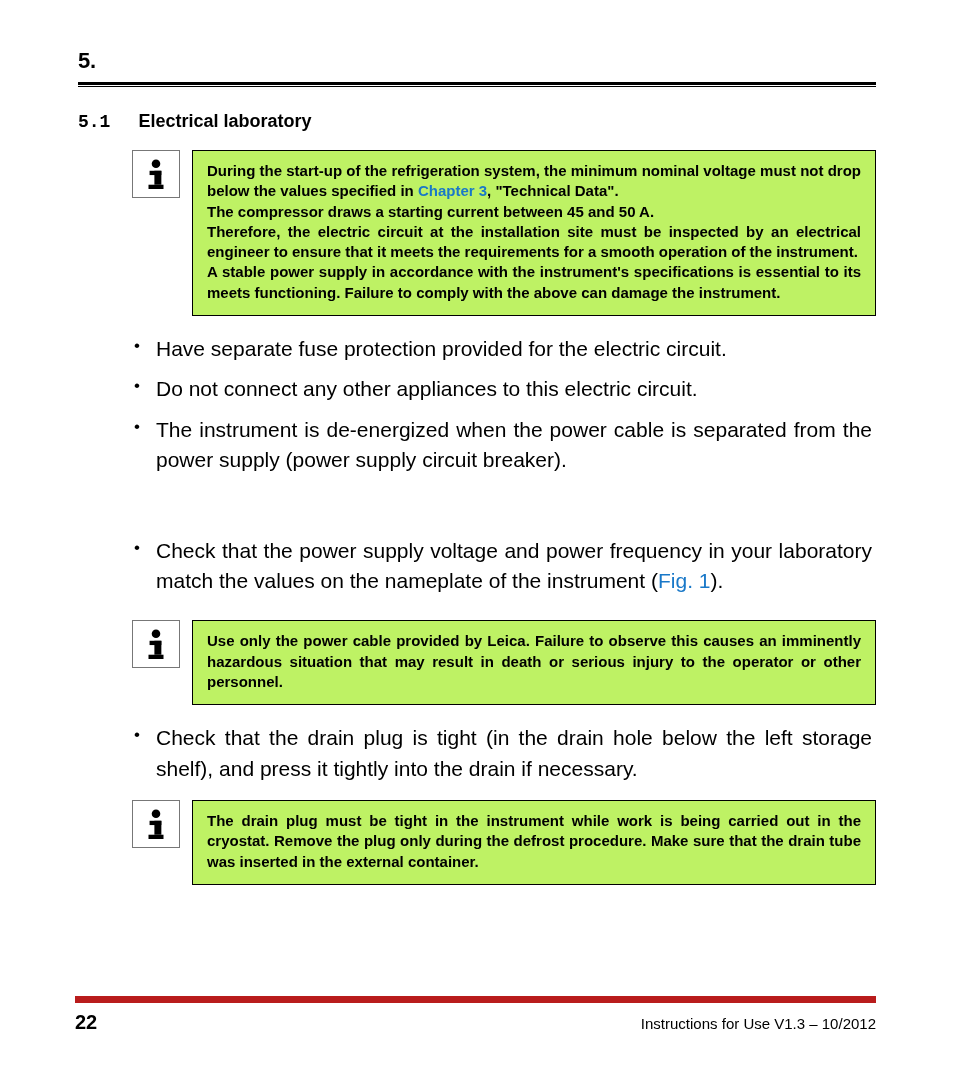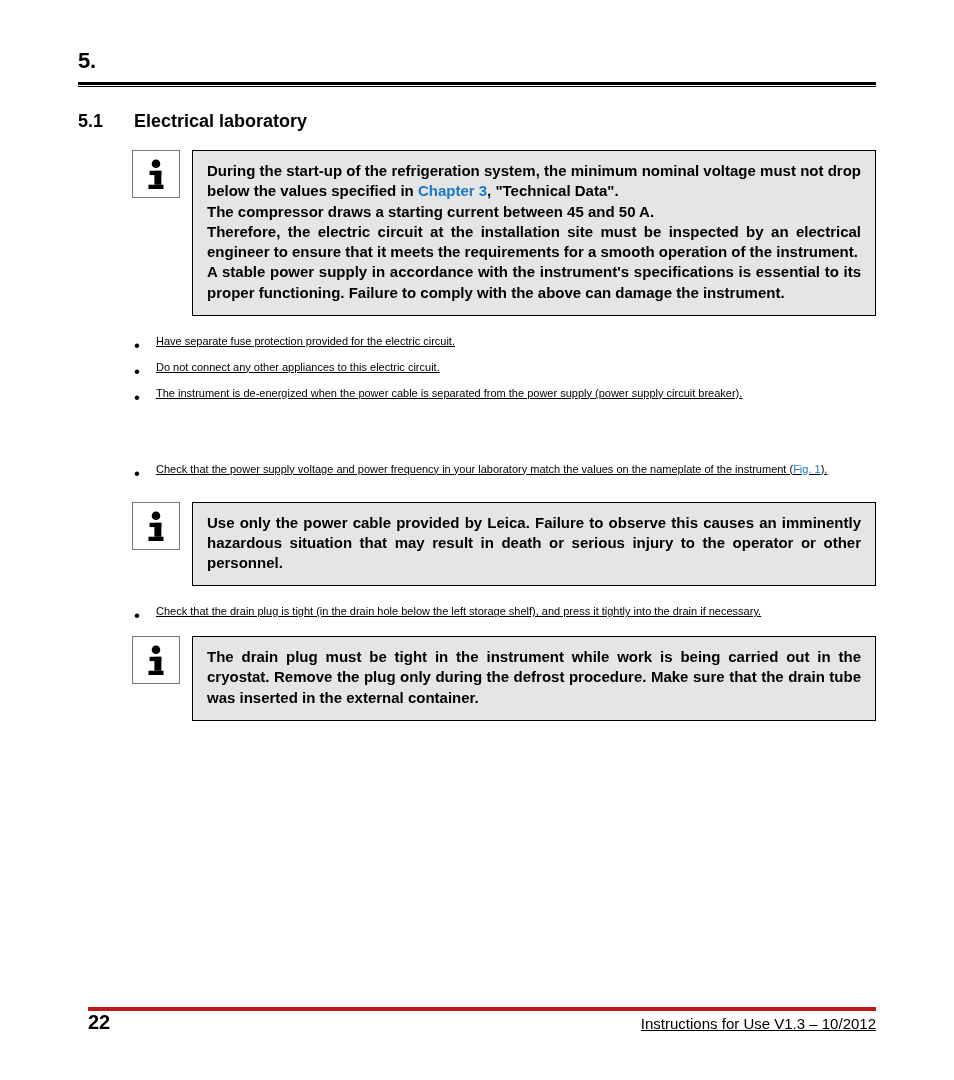--- a/index.html
+++ b/index.html
@@ -32,93 +32,92 @@
   }
   .section-row {
     display: flex;
     align-items: baseline;
     gap: 28px;
     font-weight: 700;
     font-size: 18px;
     margin-bottom: 18px;
     font-stretch: condensed;
   }
-  .section-num { min-width: 28px; }
+  .section-num { min-width: 28px; font-family: Liberation Mono, monospace; }
   .info-block {
     display: flex;
     gap: 12px;
     margin-left: 54px;
     margin-bottom: 18px;
   }
   .info-icon-box {
     width: 48px;
     height: 48px;
     border: 1px solid #777;
     background: #fff;
     display: flex;
     align-items: center;
     justify-content: center;
     flex-shrink: 0;
   }
   .info-icon-box svg { width: 26px; height: 30px; }
   .info-text-box {
     border: 1px solid #000;
-    background: #e5e5e5;
+    background: #bef264;
     padding: 10px 14px 12px 14px;
     font-size: 15px;
     font-weight: 700;
     line-height: 1.35;
     text-align: justify;
     flex: 1;
     font-stretch: condensed;
   }
   .info-text-box .link { color: #1978c8; }
   ul.bullets {
     list-style: none;
     margin-left: 78px;
     padding-right: 4px;
     margin-bottom: 20px;
   }
   ul.bullets li {
     position: relative;
     padding-left: 0;
-    font-size: 11px;
+    font-size: 21px;
     line-height: 1.45;
     margin-bottom: 10px;
     font-stretch: condensed;
     text-align: justify;
-    text-decoration: underline;
   }
   ul.bullets li::before {
     content: "•";
     position: absolute;
     left: -22px;
     top: 0;
     font-size: 17px;
   }
   .body-link { color: #1978c8; }
   .footer {
     position: absolute;
-    left: 88px;
+    left: 75px;
     right: 78px;
     bottom: 46px;
-    border-top: 4px solid #b91c1c;
+    border-top: 7px solid #b91c1c;
+    padding-top: 8px;
     display: flex;
     justify-content: space-between;
     align-items: baseline;
   }
   .page-num {
     font-weight: 700;
     font-size: 20px;
     font-stretch: condensed;
   }
   .footer-text {
     font-size: 15px;
     font-stretch: condensed;
-    text-decoration: underline;
   }
   .spacer-lg { height: 40px; }
 </style>
 </head>
 <body>
 
 <div class="page">
 
   <div class="header-row">
     <span>5.</span>
@@ -137,21 +136,21 @@
           <circle cx="12" cy="4.5" r="4" fill="#000"></circle>
           <rect x="6" y="11" width="11" height="4" fill="#000"></rect>
           <rect x="10.5" y="11" width="6.5" height="13" fill="#000"></rect>
           <rect x="5" y="24" width="14" height="4" fill="#000"></rect>
         </svg>
     </div>
     <div class="info-text-box">
       <span>During the start-up of the refrigeration system, the minimum nominal voltage must not drop below the values specified in </span><span class="link">Chapter 3</span><span>, "Technical Data".</span><br>
       <span>The compressor draws a starting current between 45 and 50 A.</span><br>
       <span>Therefore, the electric circuit at the installation site must be inspected by an electrical engineer to ensure that it meets the requirements for a smooth operation of the instrument.</span><br>
-      <span>A stable power supply in accordance with the instrument's specifications is essential to its proper functioning. Failure to comply with the above can damage the instrument.</span>
+      <span>A stable power supply in accordance with the instrument's specifications is essential to its meets functioning. Failure to comply with the above can damage the instrument.</span>
     </div>
   </div>
 
   <ul class="bullets">
     <li>Have separate fuse protection provided for the electric circuit.</li>
     <li>Do not connect any other appliances to this electric circuit.</li>
     <li>The instrument is de-energized when the power cable is separated from the power supply (power supply circuit breaker).</li>
   </ul>
 
   <div class="spacer-lg"></div>

